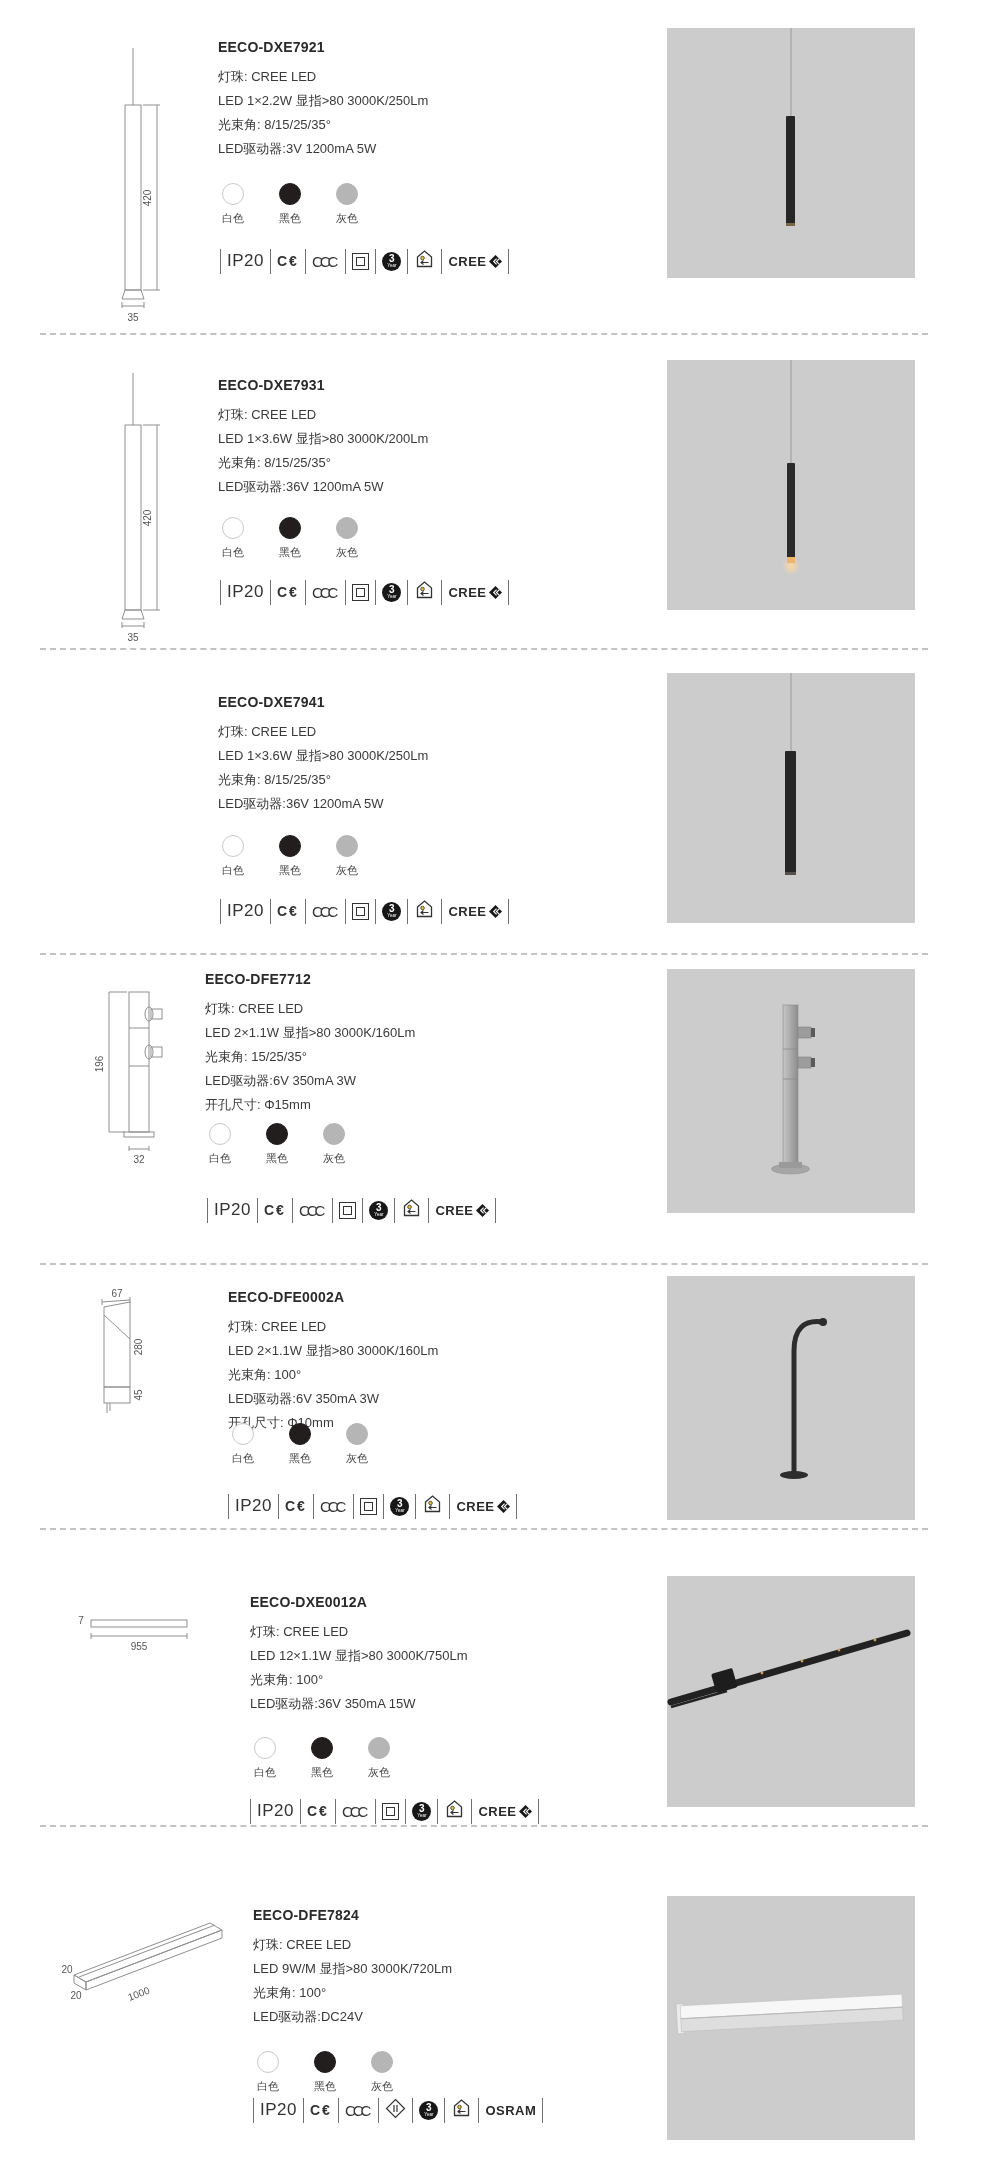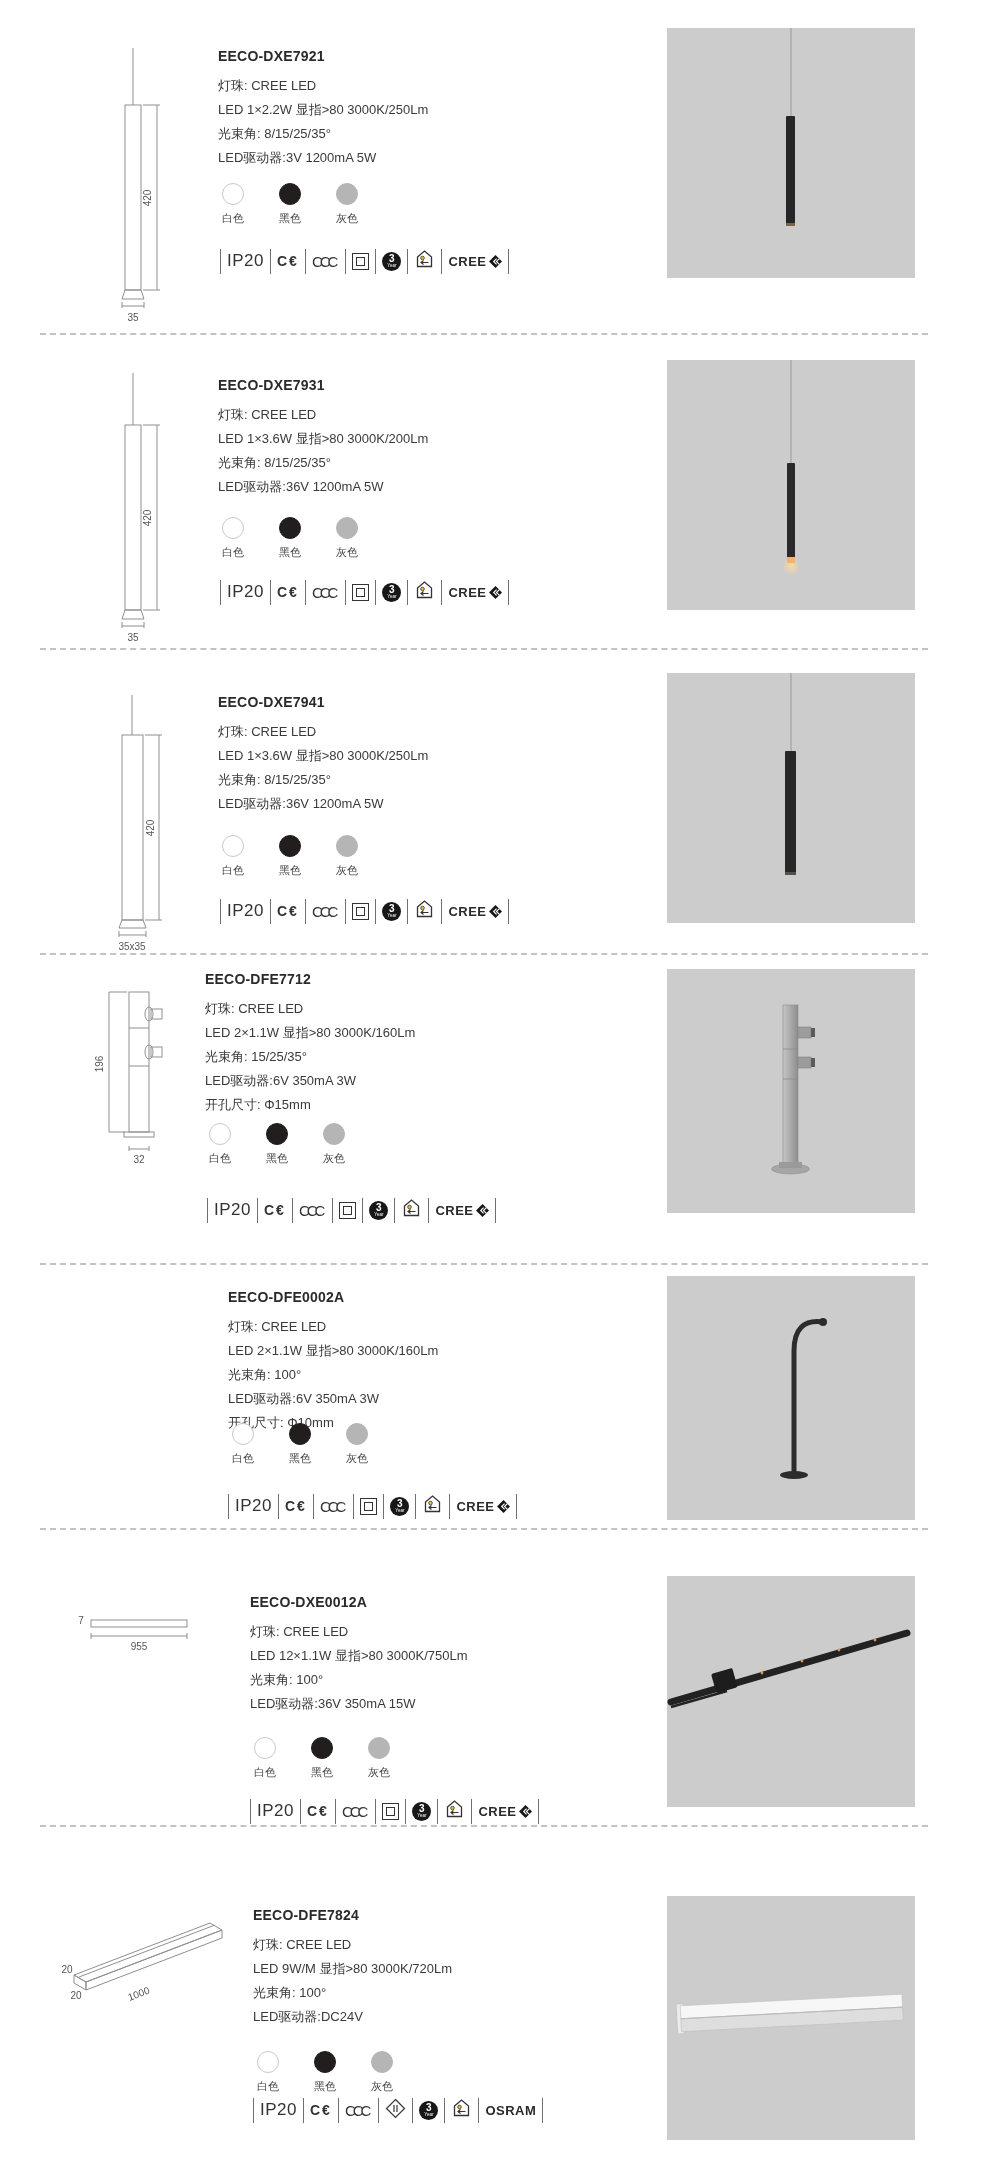--- a/index.html
+++ b/index.html
@@ -51,21 +51,21 @@
       <line class="dl" x1="73" y1="65" x2="90" y2="65"></line>
       <line class="dl" x1="73" y1="250" x2="90" y2="250"></line>
       <line class="dl" x1="87" y1="65" x2="87" y2="250"></line>
       <text class="dt" transform="rotate(-90 81 158)" x="81" y="158" text-anchor="middle">420</text>
       <line class="dl" x1="52" y1="262" x2="52" y2="268"></line>
         <line class="dl" x1="74" y1="262" x2="74" y2="268"></line>
         <line class="dl" x1="52" y1="266" x2="74" y2="266"></line>
       <text class="dt" x="63" y="281" text-anchor="middle">35</text>
     </svg>
   </div>
-  <div class="info" style="left:218px;top:48px">
+  <div class="info" style="left:218px;top:39px">
     <h3 class="model">EECO-DXE7921</h3>
     <p class="spec">灯珠: CREE LED</p>
     <p class="spec">LED  1×2.2W  显指&gt;80  3000K/250Lm</p>
     <p class="spec">光束角: 8/15/25/35°</p>
     <p class="spec">LED驱动器:3V 1200mA 5W</p>
   </div>
   <div class="swatches" style="left:214px;top:183px">
     <div class="swatch"><span class="dot white"></span><span class="slabel">白色</span></div>
     <div class="swatch"><span class="dot black"></span><span class="slabel">黑色</span></div>
     <div class="swatch"><span class="dot gray"></span><span class="slabel">灰色</span></div>
@@ -183,35 +183,20 @@
       <line x1="124" y1="0" x2="124" y2="105" stroke="#9a9a9a" stroke-width="1"></line>
       <rect x="120" y="103" width="8" height="100" rx="1" fill="#2a2a2a"></rect>
       <circle cx="124" cy="206" r="9" fill="url(#glow2)"></circle>
       <rect x="120" y="197" width="8" height="6" fill="#f0b46a"></rect>
     </svg>
   </div>
   <div class="divider"></div>
 </section>
 
 <section class="sec" style="height:305px">
-  <div class="drawing" style="left:70px;top:40px">
-    <svg width="115" height="270">
-      <line class="dl" x1="62" y1="5" x2="62" y2="45"></line>
-      <rect class="dl" x="52" y="45" width="21" height="185"></rect>
-      <polygon class="dl" points="52,230 73,230 76,238 49,238"></polygon>
-      <line class="dl" x1="75" y1="45" x2="92" y2="45"></line>
-      <line class="dl" x1="75" y1="230" x2="92" y2="230"></line>
-      <line class="dl" x1="89" y1="45" x2="89" y2="230"></line>
-      <text class="dt" transform="rotate(-90 84 138)" x="84" y="138" text-anchor="middle">420</text>
-      <line class="dl" x1="49" y1="241" x2="49" y2="247"></line>
-        <line class="dl" x1="76" y1="241" x2="76" y2="247"></line>
-        <line class="dl" x1="49" y1="245" x2="76" y2="245"></line>
-      <text class="dt" x="62" y="260" text-anchor="middle">35x35</text>
-    </svg>
-  </div>
   <div class="info" style="left:218px;top:44px">
     <h3 class="model">EECO-DXE7941</h3>
     <p class="spec">灯珠: CREE LED</p>
     <p class="spec">LED  1×3.6W  显指&gt;80  3000K/250Lm</p>
     <p class="spec">光束角: 8/15/25/35°</p>
     <p class="spec">LED驱动器:36V 1200mA 5W</p>
   </div>
   <div class="swatches" style="left:214px;top:185px">
     <div class="swatch"><span class="dot white"></span><span class="slabel">白色</span></div>
     <div class="swatch"><span class="dot black"></span><span class="slabel">黑色</span></div>
@@ -342,20 +327,35 @@
       <rect x="131" y="88" width="13" height="11" fill="#9c9c9c" stroke="#848484" stroke-width="0.6"></rect>
       <rect x="144" y="89" width="4" height="9" fill="#5a5a5a"></rect>
       <ellipse cx="123.5" cy="200" rx="19" ry="5" fill="#a6a6a6" stroke="#8e8e8e" stroke-width="0.6"></ellipse>
       <rect x="112" y="193" width="23" height="6" fill="#9a9a9a"></rect>
     </svg>
   </div>
   <div class="divider"></div>
 </section>
 
 <section class="sec" style="height:265px">
+  <div class="drawing" style="left:90px;top:22px">
+    <svg width="85" height="135">
+      <text class="dt" x="27" y="10" text-anchor="middle">67</text>
+      <line class="dl" x1="12" y1="12" x2="12" y2="18"></line>
+        <line class="dl" x1="40" y1="10" x2="40" y2="16"></line>
+        <line class="dl" x1="12" y1="15" x2="40" y2="13"></line>
+      <polygon class="dl" points="14,20 40,15 40,100 14,100"></polygon>
+      <line class="dl" x1="14" y1="28" x2="40" y2="52"></line>
+      <rect class="dl" x="14" y="100" width="26" height="16"></rect>
+      <line class="dl" x1="17" y1="116" x2="17" y2="126"></line>
+      <line class="dl" x1="20" y1="116" x2="20" y2="124"></line>
+      <text class="dt" transform="rotate(-90 52 60)" x="52" y="60" text-anchor="middle">280</text>
+      <text class="dt" transform="rotate(-90 52 108)" x="52" y="108" text-anchor="middle">45</text>
+    </svg>
+  </div>
   <div class="info" style="left:228px;top:24px">
     <h3 class="model">EECO-DFE0002A</h3>
     <p class="spec">灯珠: CREE LED</p>
     <p class="spec">LED  2×1.1W  显指&gt;80  3000K/160Lm</p>
     <p class="spec">光束角: 100°</p>
     <p class="spec">LED驱动器:6V 350mA 3W</p>
     <p class="spec">开孔尺寸: Φ10mm</p>
   </div>
   <div class="swatches" style="left:224px;top:158px">
     <div class="swatch"><span class="dot white"></span><span class="slabel">白色</span></div>

